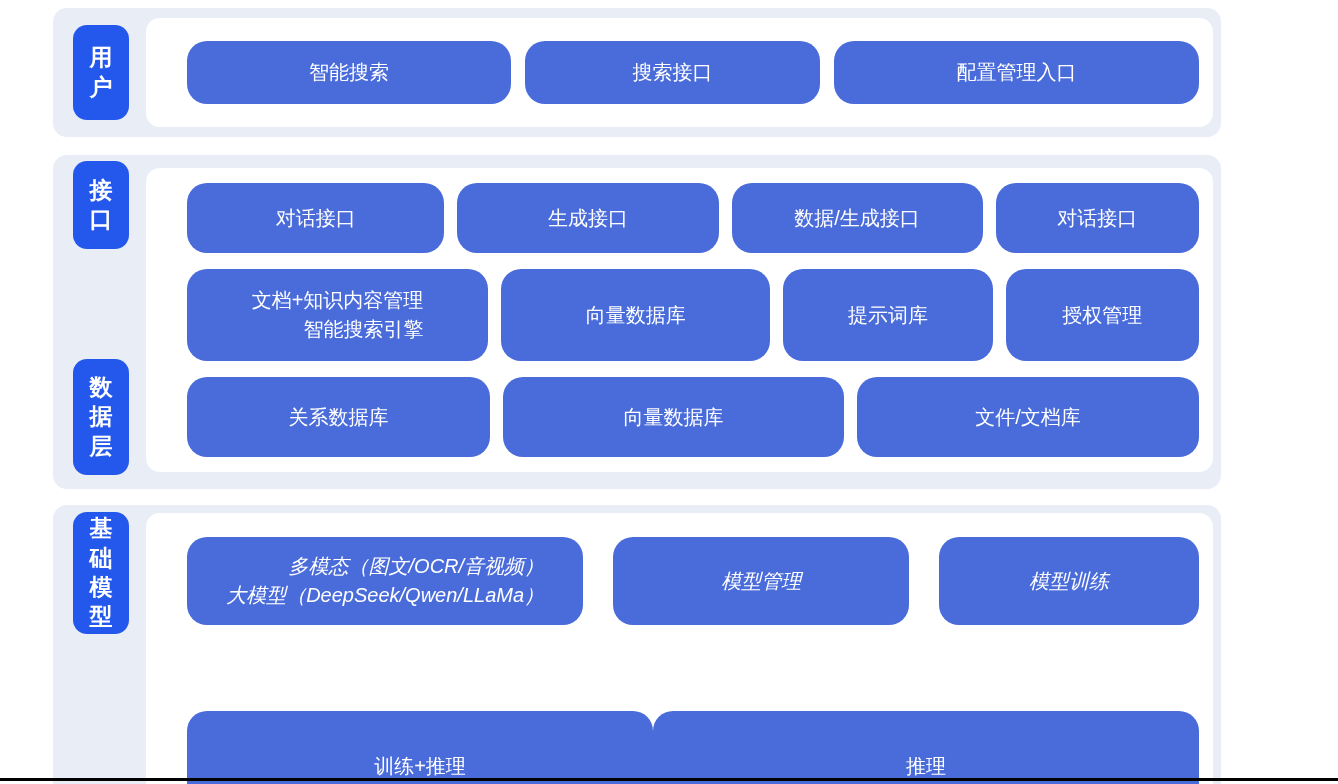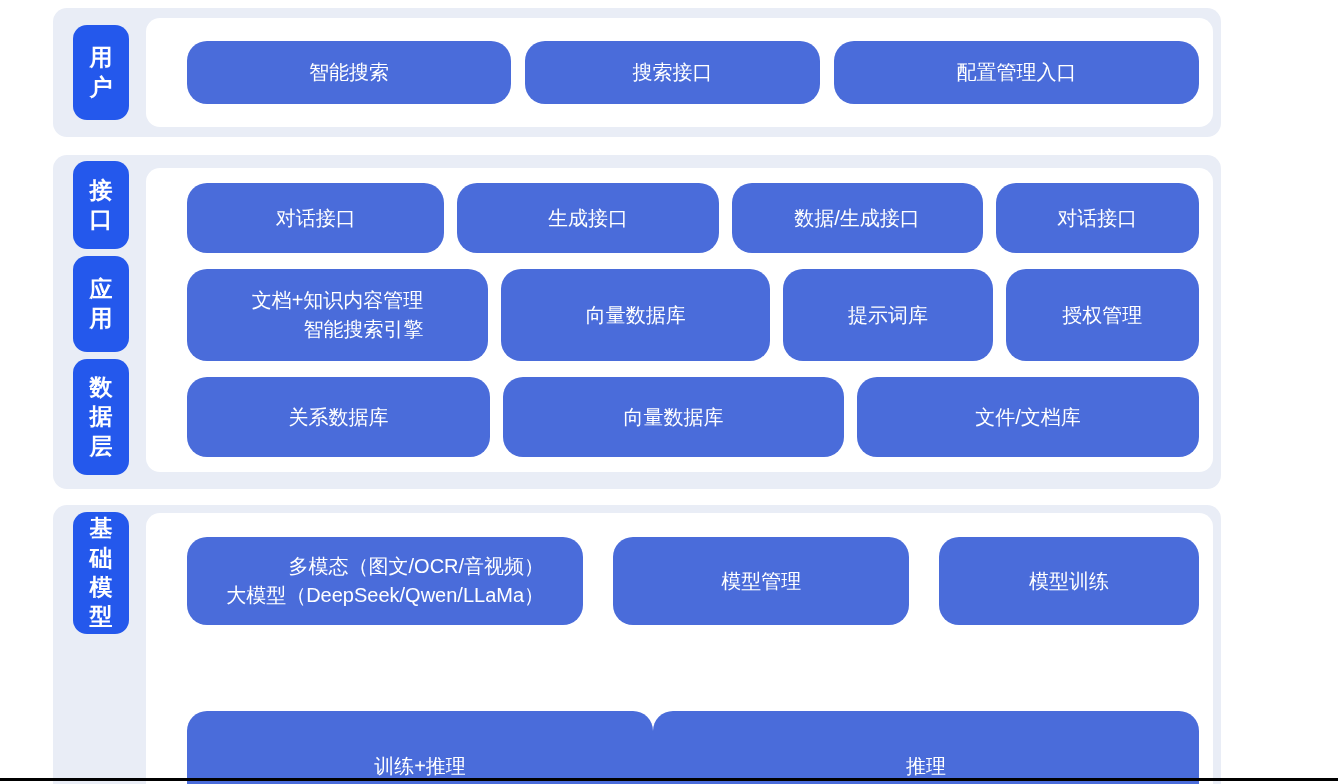--- a/index.html
+++ b/index.html
@@ -45,21 +45,21 @@
     flex:1;background:#ffffff;border-radius:14px;box-sizing:border-box;
     display:flex;flex-direction:column;
   }
   .s1 .panel{margin:10px 8px 10px 0;padding:0 14px 0 41px;justify-content:center;}
   .s2 .panel{margin:13px 8px 17px 0;padding:15px 14px 15px 41px;justify-content:space-between;}
   .s3 .panel{margin:8px 8px 7px 0;padding:24px 14px 22px 41px;justify-content:space-between;}
 
   .row{display:flex;align-items:stretch;}
   .s1 .row{gap:14px;}
   .s2 .row{gap:13px;}
-  .s3 .row-models{gap:30px;}
+  .s3 .row-models{gap:30px;font-style:italic;}
   .s3 .row-compute{gap:0;}
 
   .block{
     background:var(--block-bg);border-radius:20px;color:var(--text);
     display:flex;align-items:center;justify-content:center;
     font-size:20px;text-align:right;white-space:pre-line;line-height:1.45;
     flex-basis:0;min-width:0;
   }
 
   .bottom-line{position:absolute;left:0;right:0;bottom:3px;height:3px;background:#000000;}
@@ -81,23 +81,20 @@
         <div class="block" style="flex:296">搜索接口</div>
         <div class="block" style="flex:366">配置管理入口</div>
       </div>
     </div>
   </section>
 
   <section class="layer-section s2">
     <div class="label-col">
       <div class="layer-label l1">
         <span class="vtext">接口</span>
-      </div>
-      <div class="layer-label l2">
-        <span class="vtext">应用</span>
       </div>
       <div class="layer-label l3">
         <span class="vtext">数据层</span>
       </div>
     </div>
     <div class="panel">
       <div class="row" style="height:70px">
         <div class="block" style="flex:205">对话接口</div>
         <div class="block" style="flex:208">生成接口</div>
         <div class="block" style="flex:200">数据/生成接口</div>

